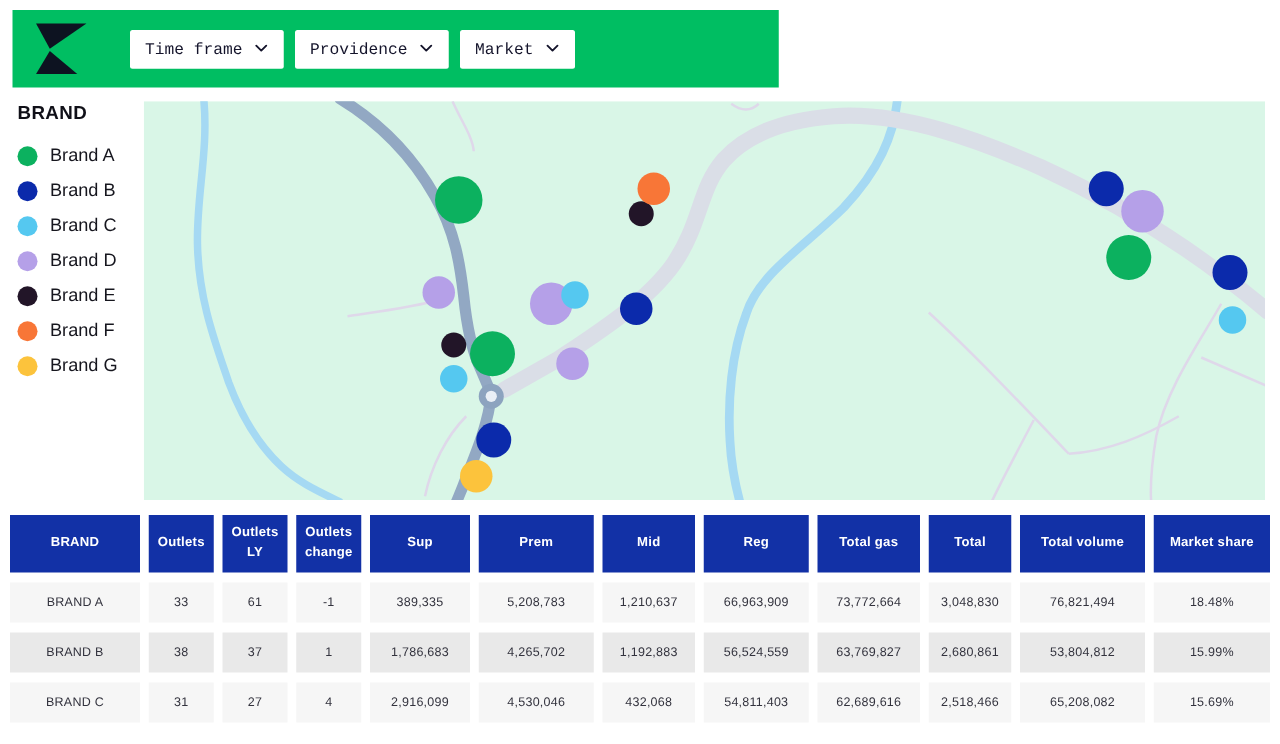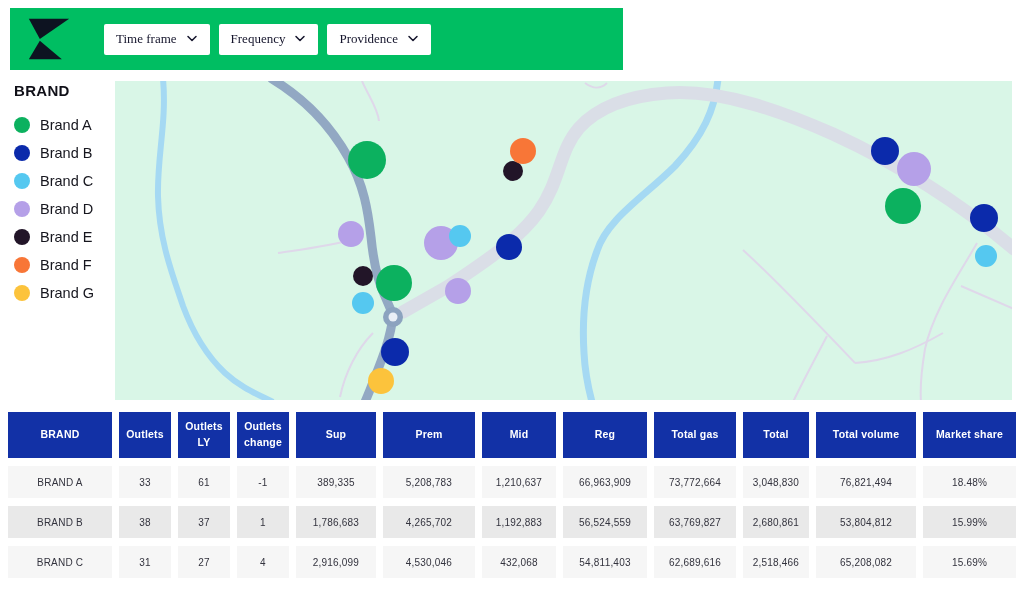--- a/index.html
+++ b/index.html
@@ -7,21 +7,21 @@
               font-family:"Liberation Sans", sans-serif; }
   .stage { position:relative; width:1024px; height:595px; background:#fff; }
 
   
   .topbar { position:absolute; left:10px; top:8px; width:613px; height:62px;
             background:#00BE62; display:flex; align-items:center; }
   .logo { width:44px; height:44px; margin-left:17px; flex:0 0 auto; }
   .filters { display:flex; gap:9px; margin-left:33px; }
   .filter-btn { background:#ffffff; border:none; border-radius:2px; height:31px;
                 padding:0 12px; display:flex; align-items:center; gap:9px;
-                font-family:Liberation Serif, serif; font-size:13px;
+                font-family:Liberation Mono, monospace; font-size:13px;
                 color:#14142B; cursor:pointer; white-space:nowrap; }
   .filter-btn svg { display:block; }
 
   
   .legend { position:absolute; left:14px; top:82px; width:100px; }
   .legend-title { font-size:15px; font-weight:bold; color:#101018; letter-spacing:.3px; }
   .legend-items { margin-top:12px; }
   .legend-item { display:flex; align-items:center; gap:10px; height:28px; }
   .legend-dot { width:16px; height:16px; border-radius:50%; flex:0 0 auto; }
   .legend-label { font-size:14.5px; color:#16161E; white-space:nowrap; }
@@ -51,27 +51,27 @@
       <polygon points="14,26 2,46 38,46" fill="#0D1321"></polygon>
     </svg>
     <div class="filters">
         <button class="filter-btn">
           <span>Time frame</span>
           <svg width="12" height="8" viewBox="0 0 12 8">
             <path d="M2 1.5 L6 5.5 L10 1.5" fill="none" stroke="#14142B" stroke-width="1.5" stroke-linecap="round" stroke-linejoin="round"></path>
           </svg>
         </button>
         <button class="filter-btn">
-          <span>Frequency</span>
+          <span>Providence</span>
           <svg width="12" height="8" viewBox="0 0 12 8">
             <path d="M2 1.5 L6 5.5 L10 1.5" fill="none" stroke="#14142B" stroke-width="1.5" stroke-linecap="round" stroke-linejoin="round"></path>
           </svg>
         </button>
         <button class="filter-btn">
-          <span>Providence</span>
+          <span>Market</span>
           <svg width="12" height="8" viewBox="0 0 12 8">
             <path d="M2 1.5 L6 5.5 L10 1.5" fill="none" stroke="#14142B" stroke-width="1.5" stroke-linecap="round" stroke-linejoin="round"></path>
           </svg>
         </button>
       </div>
   </div>
 
   <div class="legend">
     <div class="legend-title">BRAND</div>
     <div class="legend-items">

